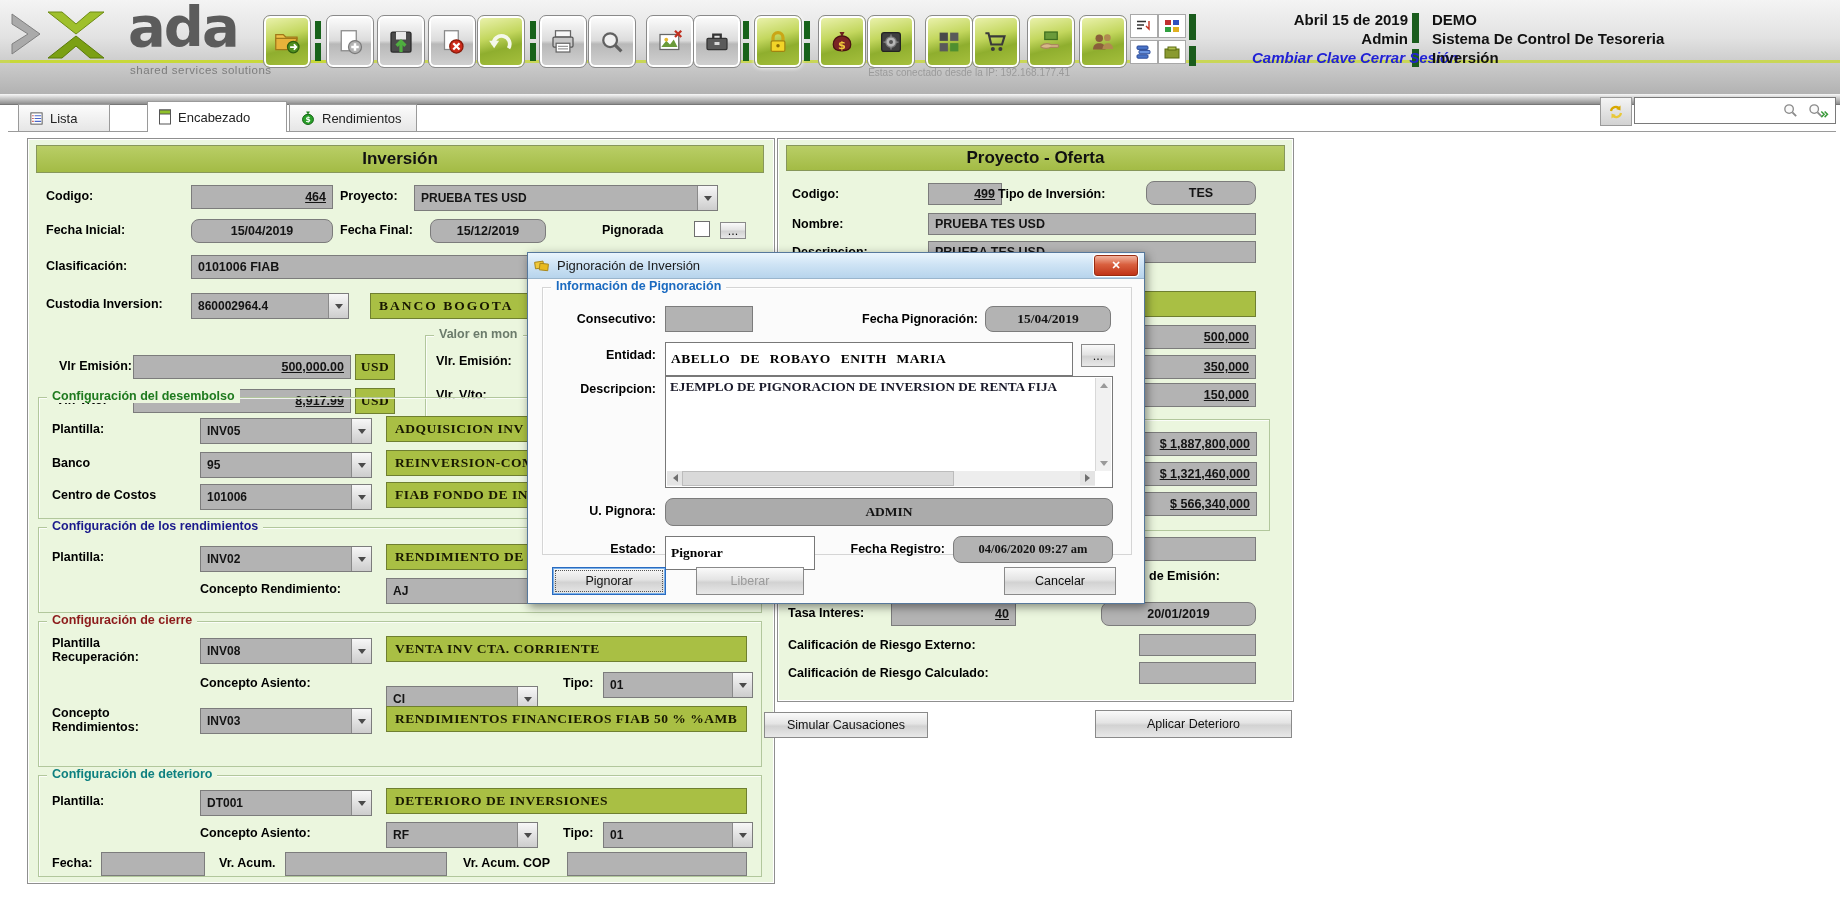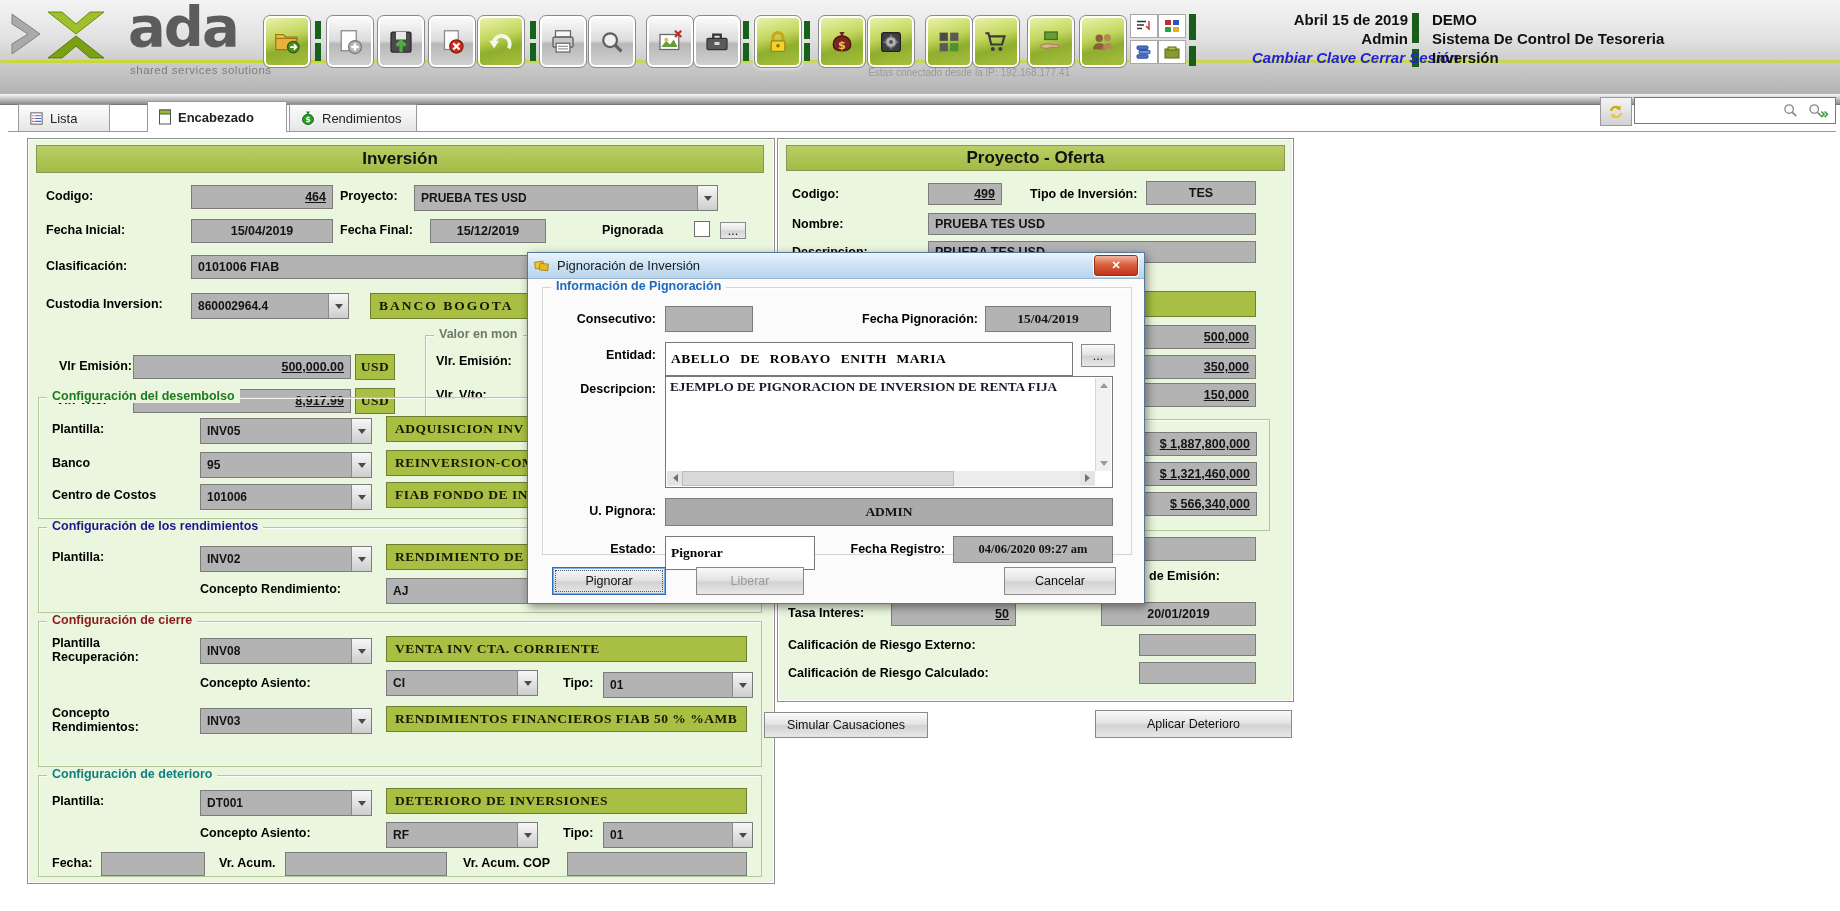--- a/index.html
+++ b/index.html
@@ -29,38 +29,38 @@
   #logo{position:absolute;left:10px;top:2px;width:340px;height:90px;}
   #logo .ada{position:absolute;left:118px;top:-8px;font-size:56px;font-weight:bold;color:#5c5c5c;
              letter-spacing:-2px;font-family:"DejaVu Sans",sans-serif;}
   #logo .tagline{position:absolute;left:120px;top:62px;font-size:11.5px;color:#7c7c7c;letter-spacing:.5px;}
   #logo .underline{position:absolute;left:0;top:58px;width:330px;height:3px;background:#c8d83a;}
   
   #tabline{position:absolute;left:8px;top:131px;width:1828px;height:1px;background:#9a9a9a;}
   .tab{position:absolute;top:104px;height:27px;background:linear-gradient(#fcfcfc,#e6e6e6);
        border:1px solid #9a9a9a;border-bottom:none;display:flex;align-items:center;gap:6px;
        padding:0 10px;box-sizing:border-box;font-size:13px;color:#222;cursor:pointer;z-index:1;}
-  .tab.active{top:101px;height:31px;background:#fff;font-weight:bold;z-index:3;}
+  .tab.active{top:101px;height:31px;background:#fff;font-weight:normal;z-index:3;}
   
   #refreshbtn{position:absolute;left:1600px;top:97px;width:30px;height:27px;border:1px solid #9a9a9a;
               background:linear-gradient(#f4f4f4,#d2d2d2);display:flex;align-items:center;justify-content:center;cursor:pointer;}
   #searchbox{position:absolute;left:1634px;top:97px;width:202px;height:27px;background:#fff;
              border:1px solid #7a7a7a;box-sizing:border-box;}
   #searchbox .mag1{position:absolute;right:36px;top:4px;}
   #searchbox .mag2{position:absolute;right:6px;top:4px;}
   
   .panel{position:absolute;background:#ebf6de;border:1px solid #8f8f8f;box-shadow:inset 0 0 0 1px #fff;z-index:1;}
   .phead{position:absolute;background:linear-gradient(#b9ce66,#a3bb45);border:1px solid #87975a;
          font-weight:bold;font-size:17px;color:#111;display:flex;align-items:center;justify-content:center;box-sizing:border-box;}
   .lbl{position:absolute;font-weight:bold;font-size:12.5px;color:#000;white-space:nowrap;}
   .lbl.wrap{white-space:normal;line-height:14px;}
   .gf{position:absolute;background:#b3b3b3;border:1px solid #7c7c7c;box-sizing:border-box;
       font-weight:600;font-size:12.5px;color:#141414;display:flex;align-items:center;padding:0 6px;overflow:hidden;white-space:nowrap;}
   .gf.r{justify-content:flex-end;text-decoration:underline;}
-  .gf.c{justify-content:center;}
+  .gf.c{justify-content:center;border-radius:8px;}
   .serif{font-family:"Liberation Serif",serif;font-size:13.5px;font-weight:600;}
   .olive{position:absolute;background:#a9bf44;border:1px solid #6f7f30;box-sizing:border-box;
          font-family:"Liberation Serif",serif;font-size:13.5px;font-weight:700;color:#181800;
          display:flex;align-items:center;padding:0 8px;white-space:nowrap;overflow:hidden;letter-spacing:.5px;}
   .combo{position:absolute;height:26px;background:#b3b3b3;border:1px solid #7c7c7c;display:flex;box-sizing:border-box;}
   .cval{flex:1;font-weight:600;font-size:12px;color:#141414;padding:5px 0 0 6px;overflow:hidden;white-space:nowrap;}
   .cbtn{width:19px;border-left:1px solid #8a8a8a;background:linear-gradient(#f7f7f7,#cdcdcd);
         display:flex;align-items:center;justify-content:center;cursor:pointer;}
   .tri{width:0;height:0;border:4px solid transparent;border-top:5px solid #4a4a4a;margin-top:5px;}
   .group{position:absolute;border:1px solid #b2c79c;box-shadow:1px 1px 0 rgba(255,255,255,.8) inset;}
@@ -433,21 +433,21 @@
       <span class="gtitle" style="color:#8c1a1a">Configuración de cierre</span>
       <span class="lbl wrap" style="left:13px;top:14px;width:110px">Plantilla Recuperación:</span>
       <div class="combo" style="left:161px;top:16px;width:172px">
         <span class="cval">INV08</span>
         <span class="cbtn">
             <i class="tri"></i>
           </span>
       </div>
       <div class="olive" style="left:347px;top:14px;width:361px;height:26px">VENTA INV CTA. CORRIENTE</div>
       <span class="lbl" style="left:161px;top:54px">Concepto Asiento:</span>
-      <div class="combo" style="left:347px;top:48px;width:152px">
+      <div class="combo" style="left:347px;top:64px;width:152px">
         <span class="cval">CI</span>
         <span class="cbtn">
             <i class="tri"></i>
           </span>
       </div>
       <span class="lbl" style="left:524px;top:54px">Tipo:</span>
       <div class="combo" style="left:564px;top:50px;width:150px">
         <span class="cval">01</span>
         <span class="cbtn">
             <i class="tri"></i>
@@ -494,21 +494,21 @@
       <span class="lbl" style="left:424px;top:80px">Vr. Acum. COP</span>
       <div class="gf" style="left:528px;top:76px;width:180px;height:24px"></div>
     </div>
   </div>
 
   <div class="panel" style="left:777px;top:138px;width:515px;height:562px">
     <div class="phead" style="left:8px;top:6px;width:499px;height:26px">Proyecto - Oferta</div>
 
     <span class="lbl" style="left:14px;top:48px">Codigo:</span>
     <div class="gf r" style="left:150px;top:44px;width:74px;height:22px">499</div>
-    <span class="lbl" style="left:252px;top:48px">Tipo de Inversión:</span>
+    <span class="lbl" style="left:220px;top:48px">Tipo de Inversión:</span>
     <div class="gf c" style="left:368px;top:42px;width:110px;height:24px;font-weight:bold">TES</div>
 
     <span class="lbl" style="left:14px;top:78px">Nombre:</span>
     <div class="gf" style="left:150px;top:74px;width:328px;height:22px">PRUEBA TES USD</div>
 
     <span class="lbl" style="left:14px;top:106px">Descripcion:</span>
     <div class="gf" style="left:150px;top:102px;width:328px;height:22px">PRUEBA TES USD</div>
 
     <div class="olive" style="left:150px;top:152px;width:328px;height:26px"></div>
 
@@ -520,21 +520,21 @@
       <div class="gf r" style="left:8px;top:12px;width:330px;height:24px">$ 1,887,800,000</div>
       <div class="gf r" style="left:8px;top:42px;width:330px;height:24px">$ 1,321,460,000</div>
       <div class="gf r" style="left:8px;top:72px;width:330px;height:24px">$ 566,340,000</div>
     </div>
 
     <div class="gf" style="left:150px;top:398px;width:328px;height:24px"></div>
 
     <span class="lbl" style="left:371px;top:430px">de Emisión:</span>
 
     <span class="lbl" style="left:10px;top:467px">Tasa Interes:</span>
-    <div class="gf r" style="left:113px;top:463px;width:125px;height:24px">50</div>
+    <div class="gf r" style="left:113px;top:463px;width:125px;height:24px">40</div>
     <div class="gf c" style="left:323px;top:463px;width:155px;height:24px">20/01/2019</div>
 
     <span class="lbl" style="left:10px;top:499px">Calificación de Riesgo Externo:</span>
     <div class="gf" style="left:361px;top:495px;width:117px;height:22px"></div>
     <span class="lbl" style="left:10px;top:527px">Calificación de Riesgo Calculado:</span>
     <div class="gf" style="left:361px;top:523px;width:117px;height:22px"></div>
   </div>
 
   <div class="btn" style="left:764px;top:712px;width:164px;height:26px;z-index:2">Simular Causaciones</div>
   <div class="btn" style="left:1095px;top:710px;width:197px;height:28px;z-index:2">Aplicar Deterioro</div>

